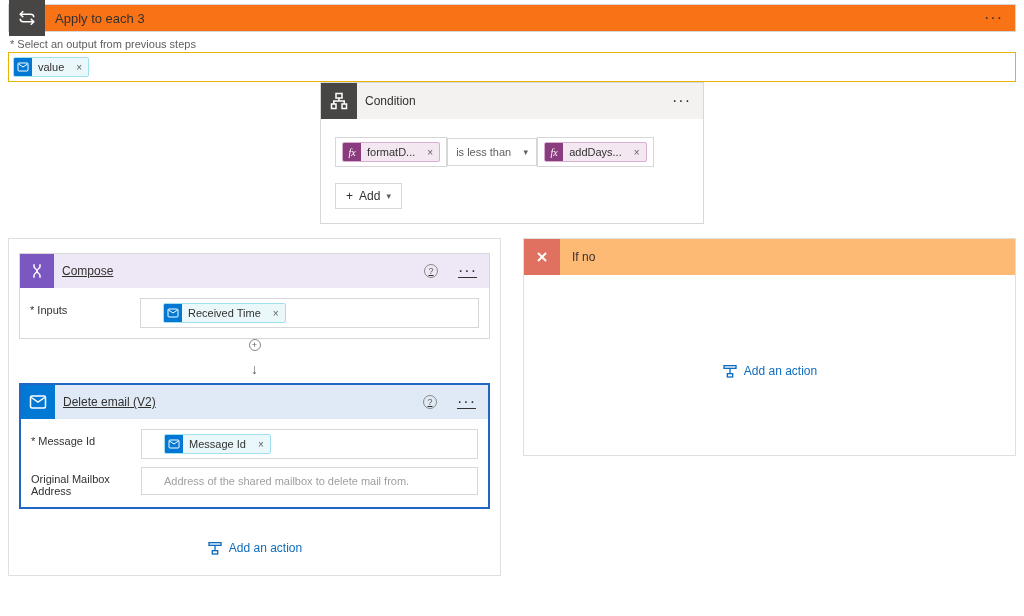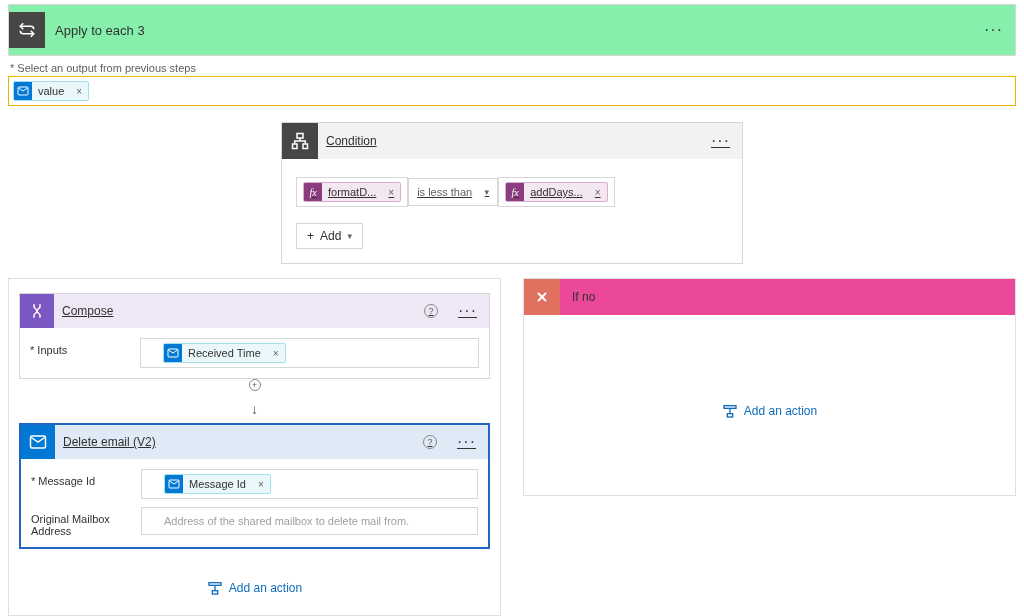--- a/index.html
+++ b/index.html
@@ -8,23 +8,23 @@
       font-size: 12px;
       background: #fff;
       color: #323130;
       padding: 4px 8px;
     }
 
     
     .top-header {
       display: flex;
       align-items: center;
-      background: #86efac;
-      border: 1px solid #d7d7d7;
-      height: 52px;
+      background: #f97316;
+      border: 1px solid #d7d7d7;
+      height: 28px;
       justify-content: space-between;
     }
     .top-header-icon {
       width: 36px;
       height: 36px;
       background: #484644;
       display: flex;
       align-items: center;
       justify-content: center;
     }
@@ -94,24 +94,23 @@
       border-color: #d8aed0;
     }
     .token.fx .token-icon {
       background: #8b3c7e;
       font-style: italic;
       font-family: "Times New Roman", serif;
     }
 
     
     .condition-card {
-      width: 462px;
-      margin: 16px auto 14px;
-      border: 1px solid #d7d7d7;
-      text-decoration: underline;
+      width: 384px;
+      margin: 0 auto 14px;
+      border: 1px solid #d7d7d7;
     }
     .condition-header {
       display: flex;
       align-items: center;
       background: #f3f2f1;
       height: 36px;
     }
     .condition-header-icon {
       width: 36px;
       height: 36px;
@@ -169,21 +168,21 @@
       flex: 1;
       border: 1px solid #e1dfdd;
     }
     .branch-header {
       display: flex;
       align-items: center;
       height: 36px;
       font-size: 12px;
     }
     .branch-header.yes { background: #e8f3e6; }
-    .branch-header.no  { background: #ec4899; }
+    .branch-header.no  { background: #fdba74; }
     .branch-badge {
       width: 36px;
       height: 36px;
       display: flex;
       align-items: center;
       justify-content: center;
     }
     .branch-badge.yes { background: #7fb77e; }
     .branch-badge.no  { background: #e07060; }
     .branch-title { padding-left: 12px; }

